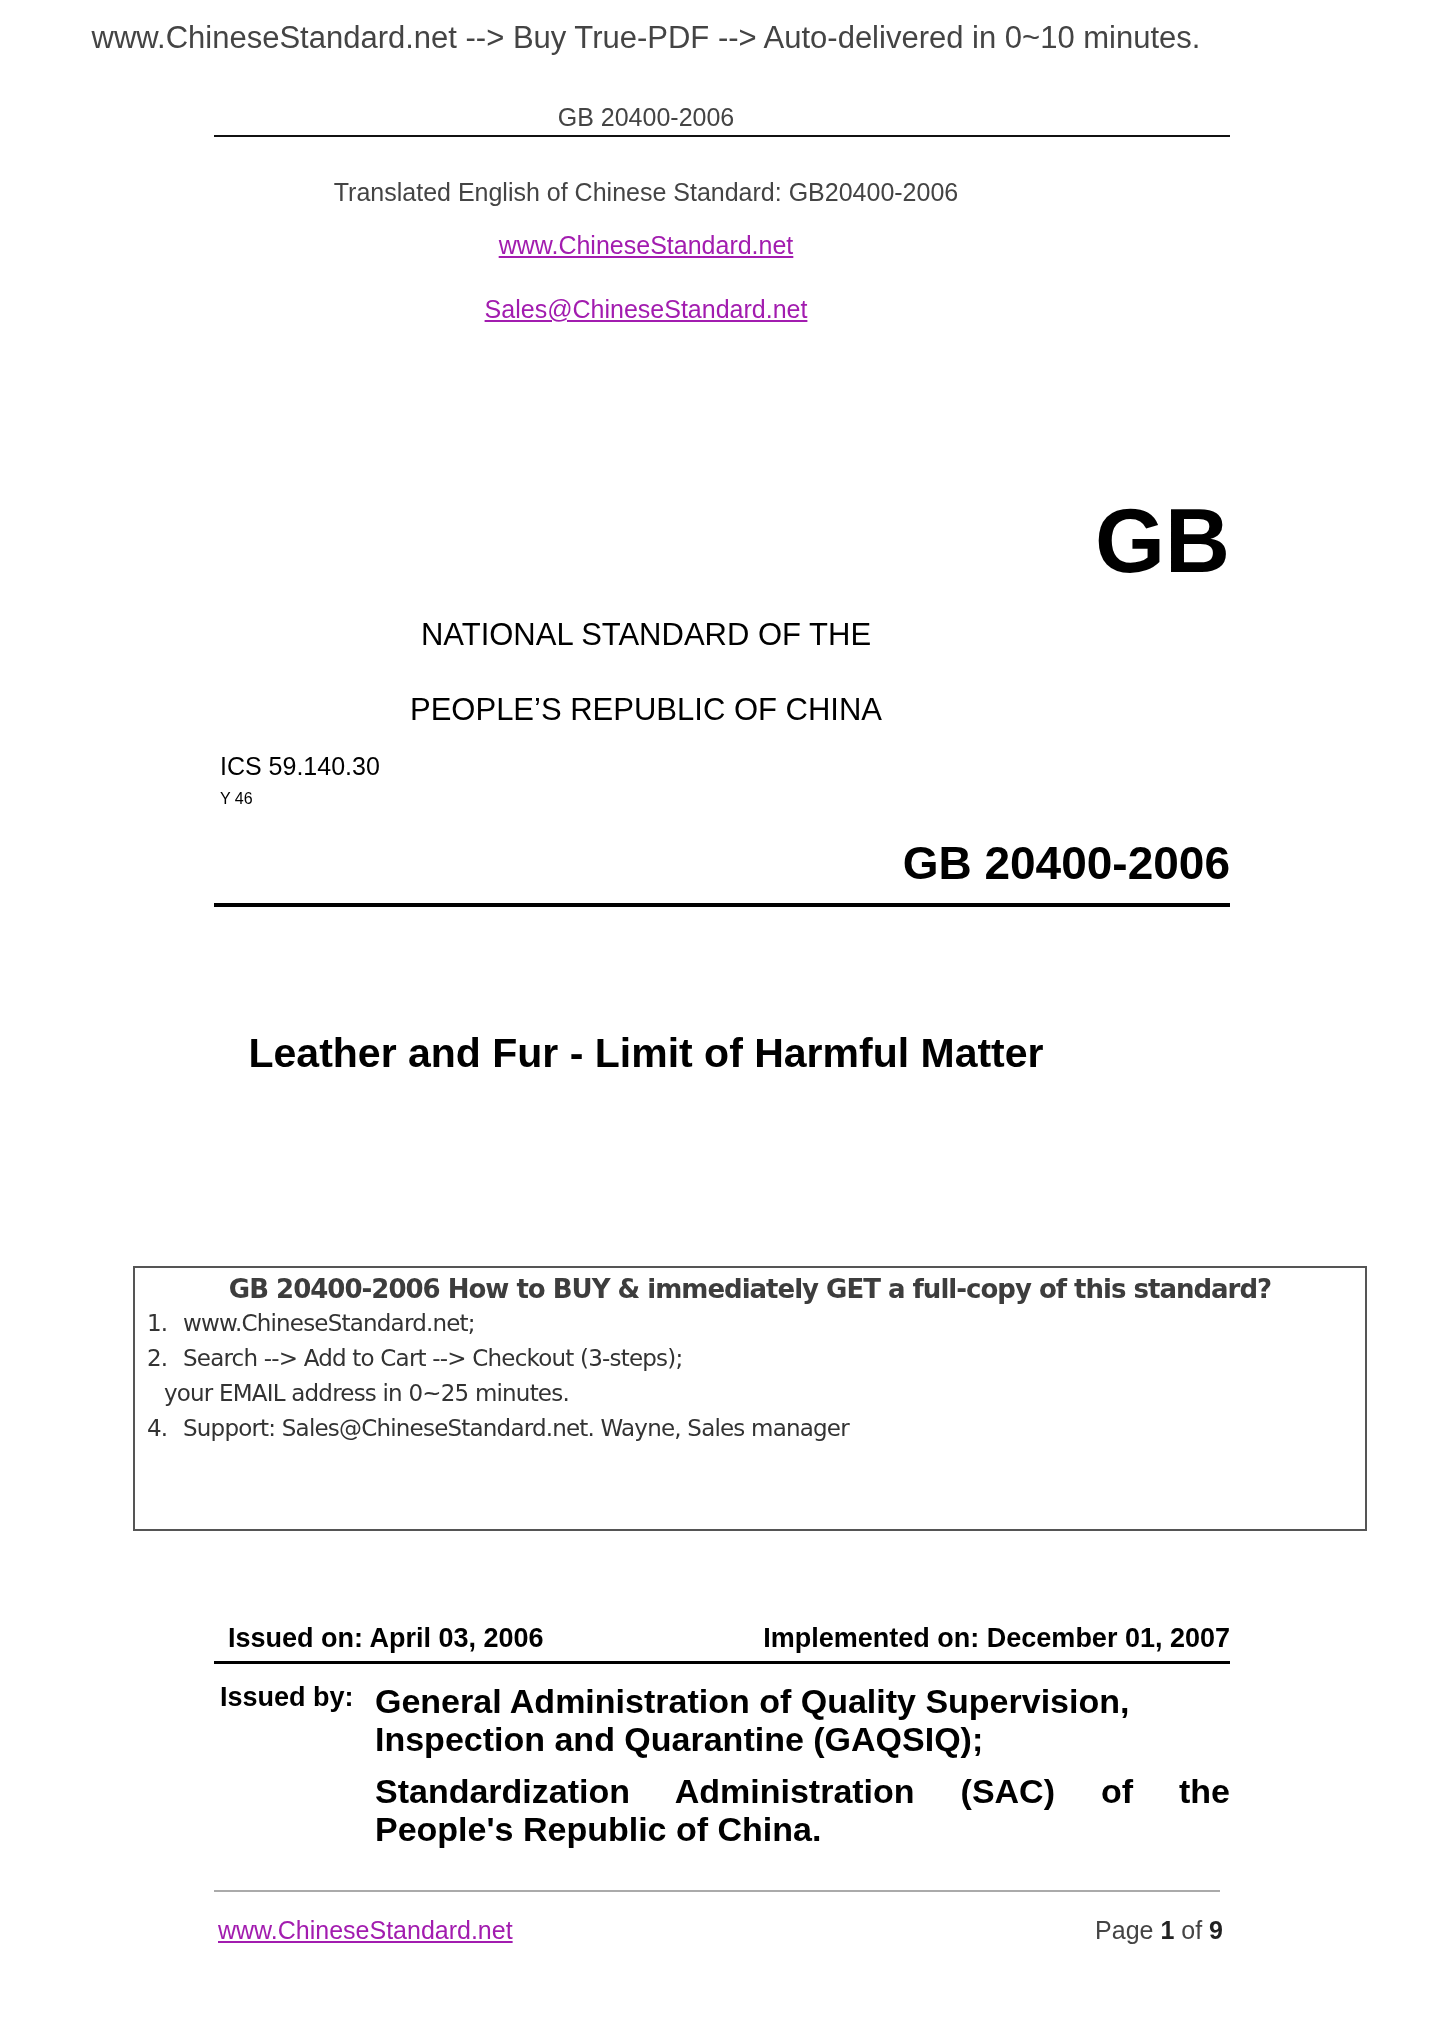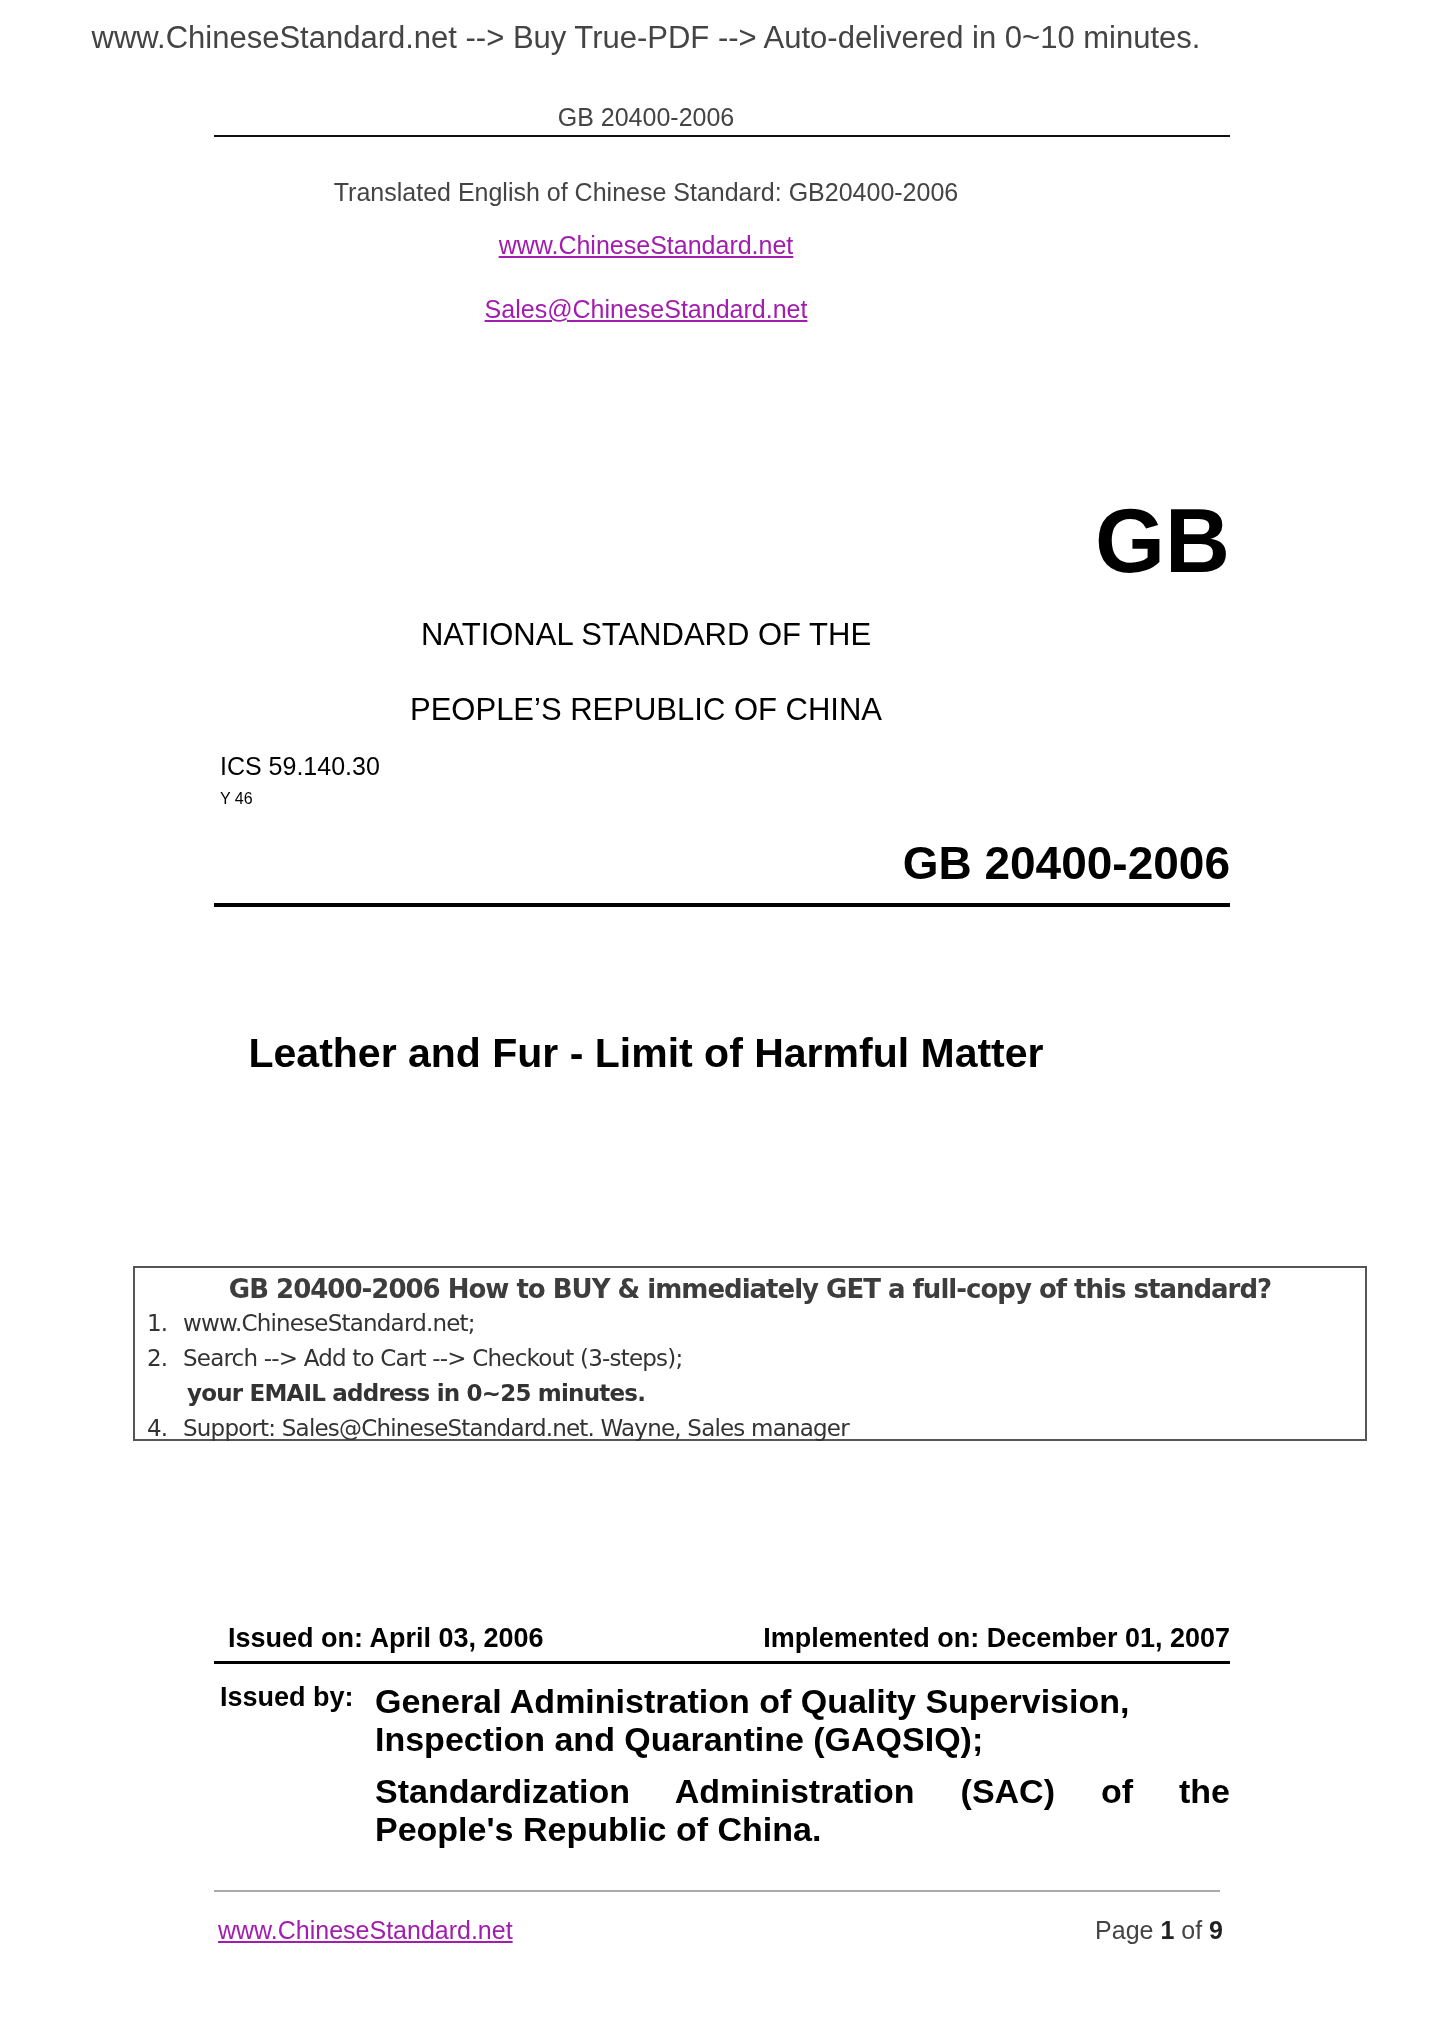--- a/index.html
+++ b/index.html
@@ -19,32 +19,32 @@
     .mail-link { top: 295px; font-size: 25px; }
     .gb-big { right: 215px; top: 490px; font-size: 90px; font-weight: bold; }
     .nat1 { top: 617px; font-size: 31px; }
     .nat2 { top: 692px; font-size: 31px; }
     .ics { left: 220px; top: 752px; font-size: 25px; }
     .ydes { left: 220px; top: 790px; font-size: 16px; }
     .std-no { right: 215px; top: 836px; font-size: 46px; font-weight: bold; }
     .thick-rule { left: 214px; top: 903px; width: 1016px; height: 0; border-top: 4px solid #000; }
     .title { top: 1030px; font-size: 41px; font-weight: bold; }
     .buy-box {
-      left: 133px; top: 1266px; width: 1234px; height: 175px;
+      left: 133px; top: 1266px; width: 1234px; height: 265px;
       border: 2px solid #555; box-sizing: border-box; color: #333;
       font-family: "DejaVu Sans", sans-serif;
     }
     .buy-title {
       text-align: center; font-size: 26px; font-weight: bold; margin-top: 6px;
       letter-spacing: -1px; color: #3d3d3d;
     }
     .buy-list { margin: 2px 0 0 0; padding: 0; list-style: none; font-size: 23px; letter-spacing: -0.8px; }
     .buy-list li { line-height: 35px; padding-left: 12px; }
     .buy-list .num { display: inline-block; width: 36px; }
-    .buy-list .cont { padding-left: 52px; font-weight: bold; }
+    .buy-list .cont { padding-left: 29px; }
     .issued-on { left: 228px; top: 1623px; font-size: 27px; font-weight: bold; }
     .impl-on { right: 215px; top: 1623px; font-size: 27px; font-weight: bold; }
     .issue-rule { left: 214px; top: 1661px; width: 1016px; height: 0; border-top: 3px solid #000; }
     .issued-by-label { left: 220px; top: 1682px; font-size: 27px; font-weight: bold; }
     .issuer { left: 375px; width: 855px; font-size: 34px; font-weight: bold; line-height: 38px; }
     .issuer1 { top: 1682px; }
     .issuer2 { top: 1772px; text-align: justify; text-align-last: left; }
     .foot-rule { left: 214px; top: 1890px; width: 1006px; height: 0; border-top: 2px solid #aaa; }
     .foot-link { left: 218px; top: 1916px; font-size: 25px; }
     .foot-page { right: 222px; top: 1916px; font-size: 25px; color: #444; }

